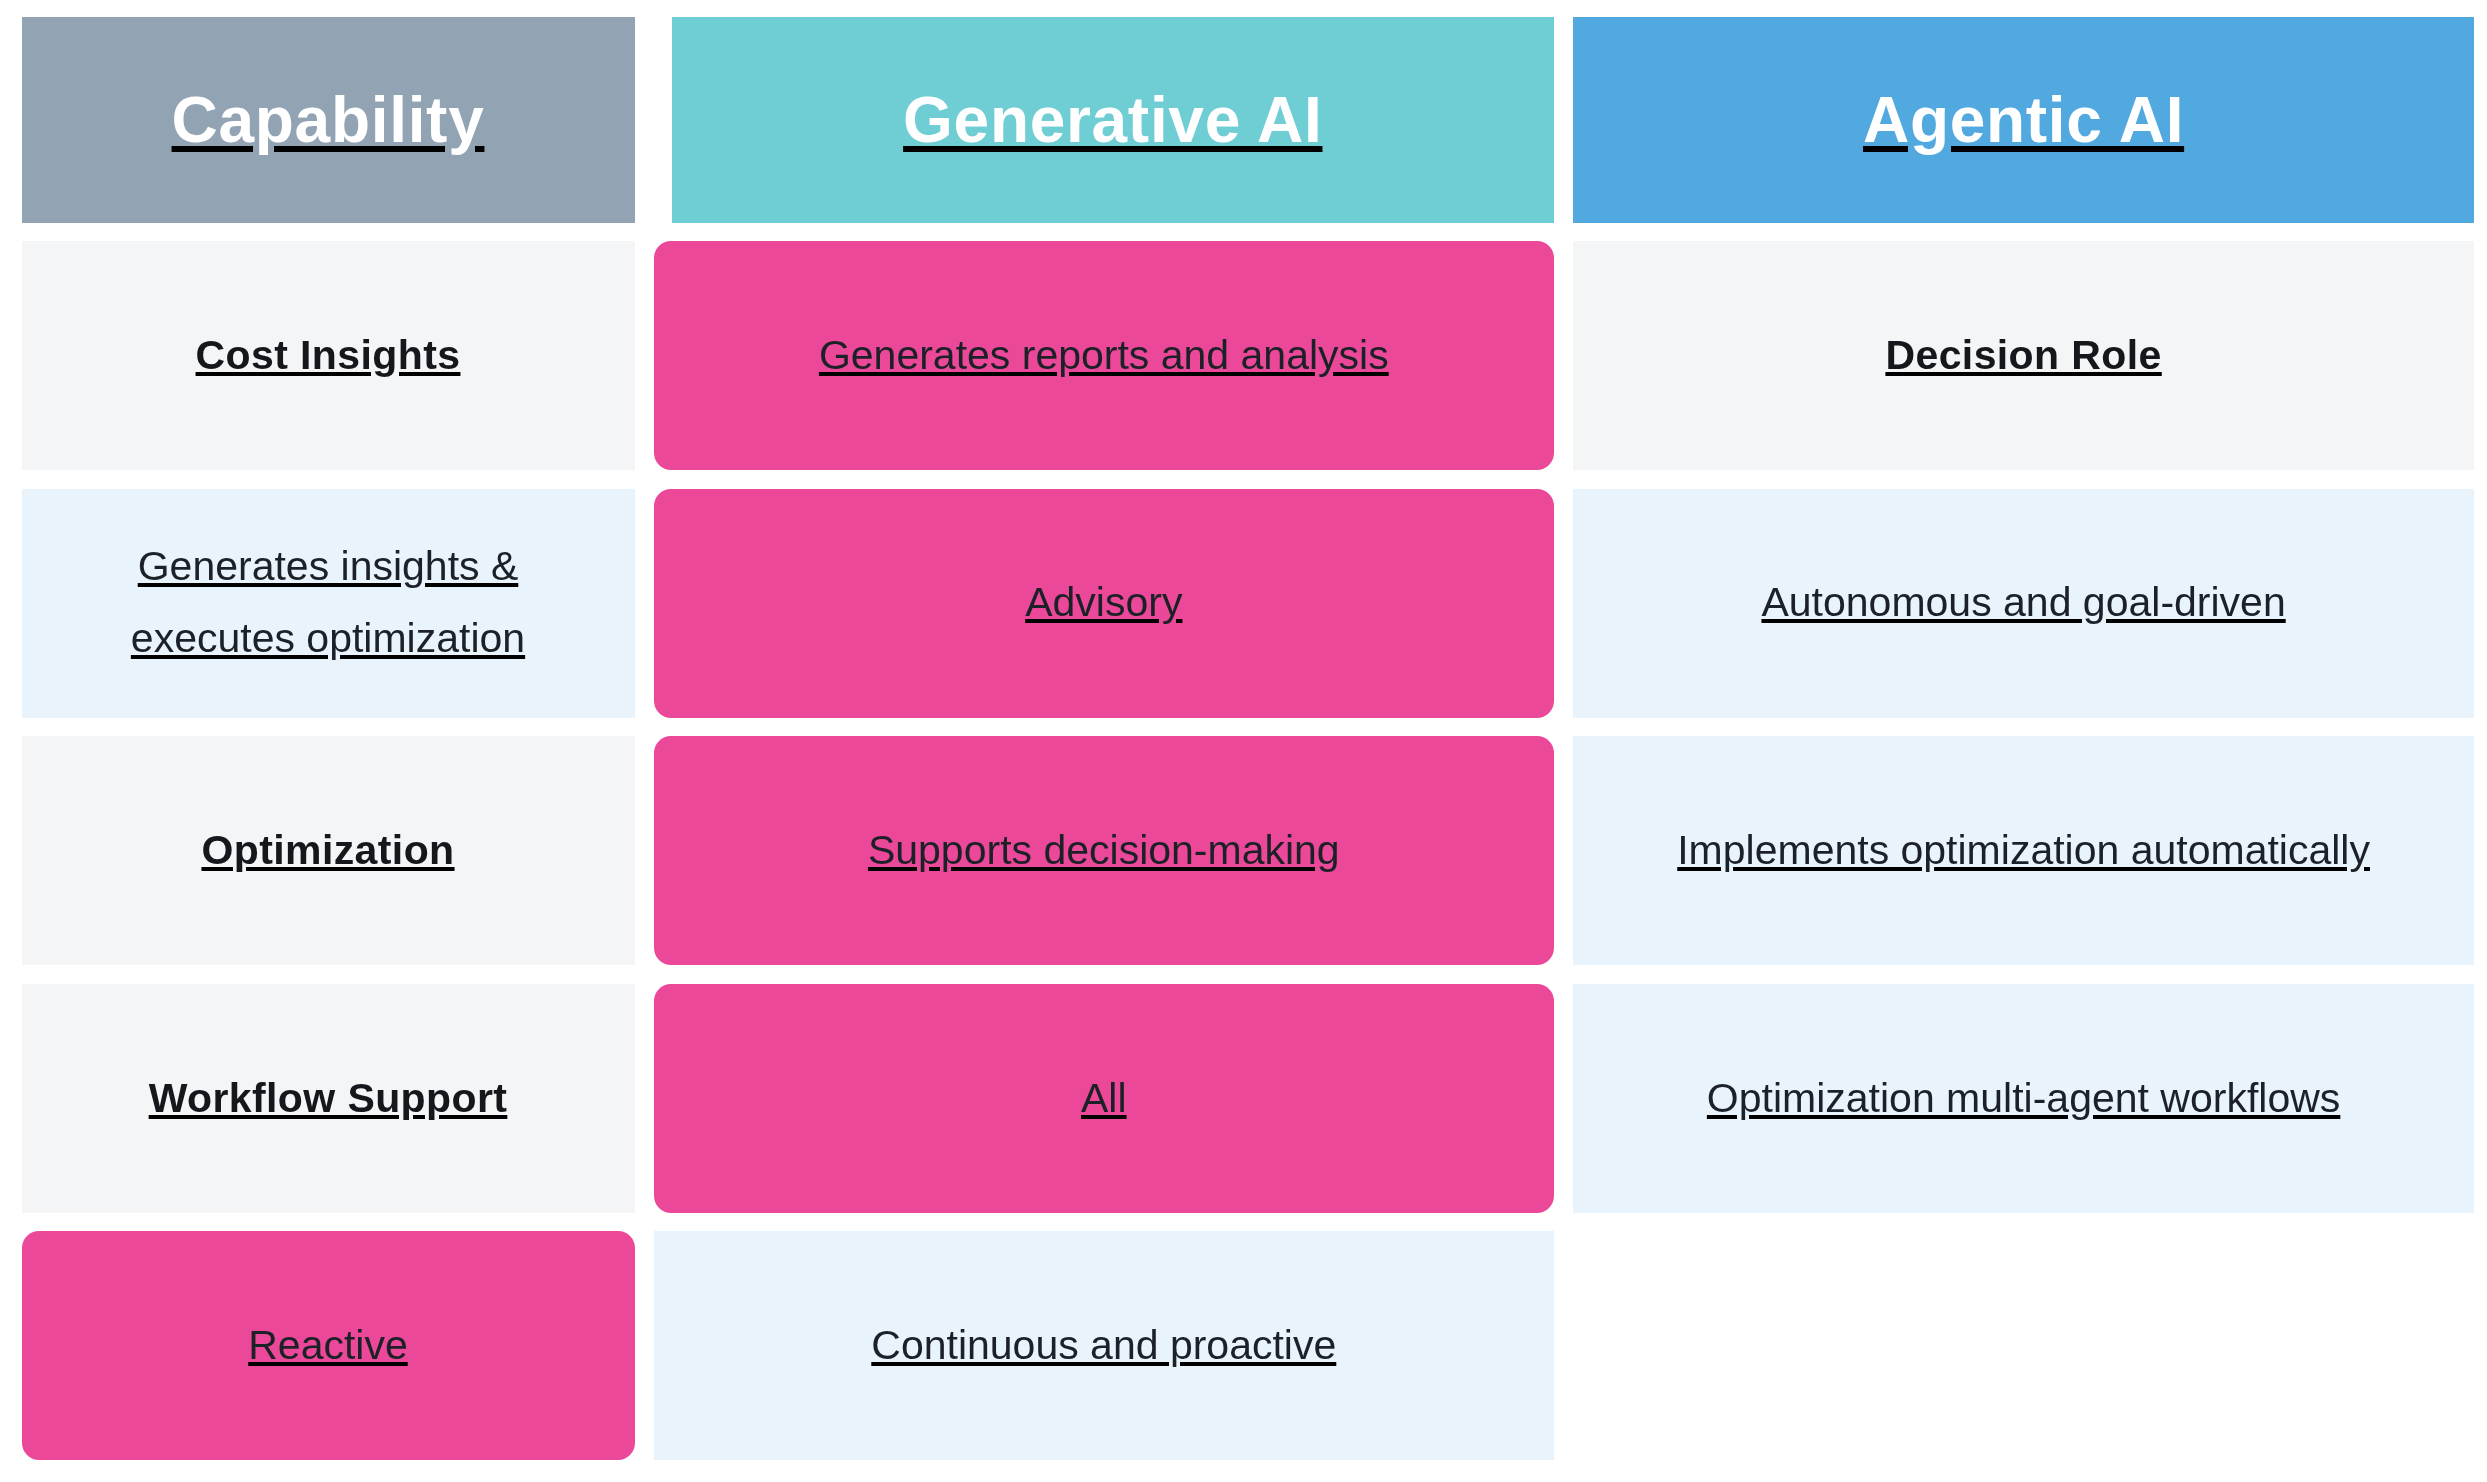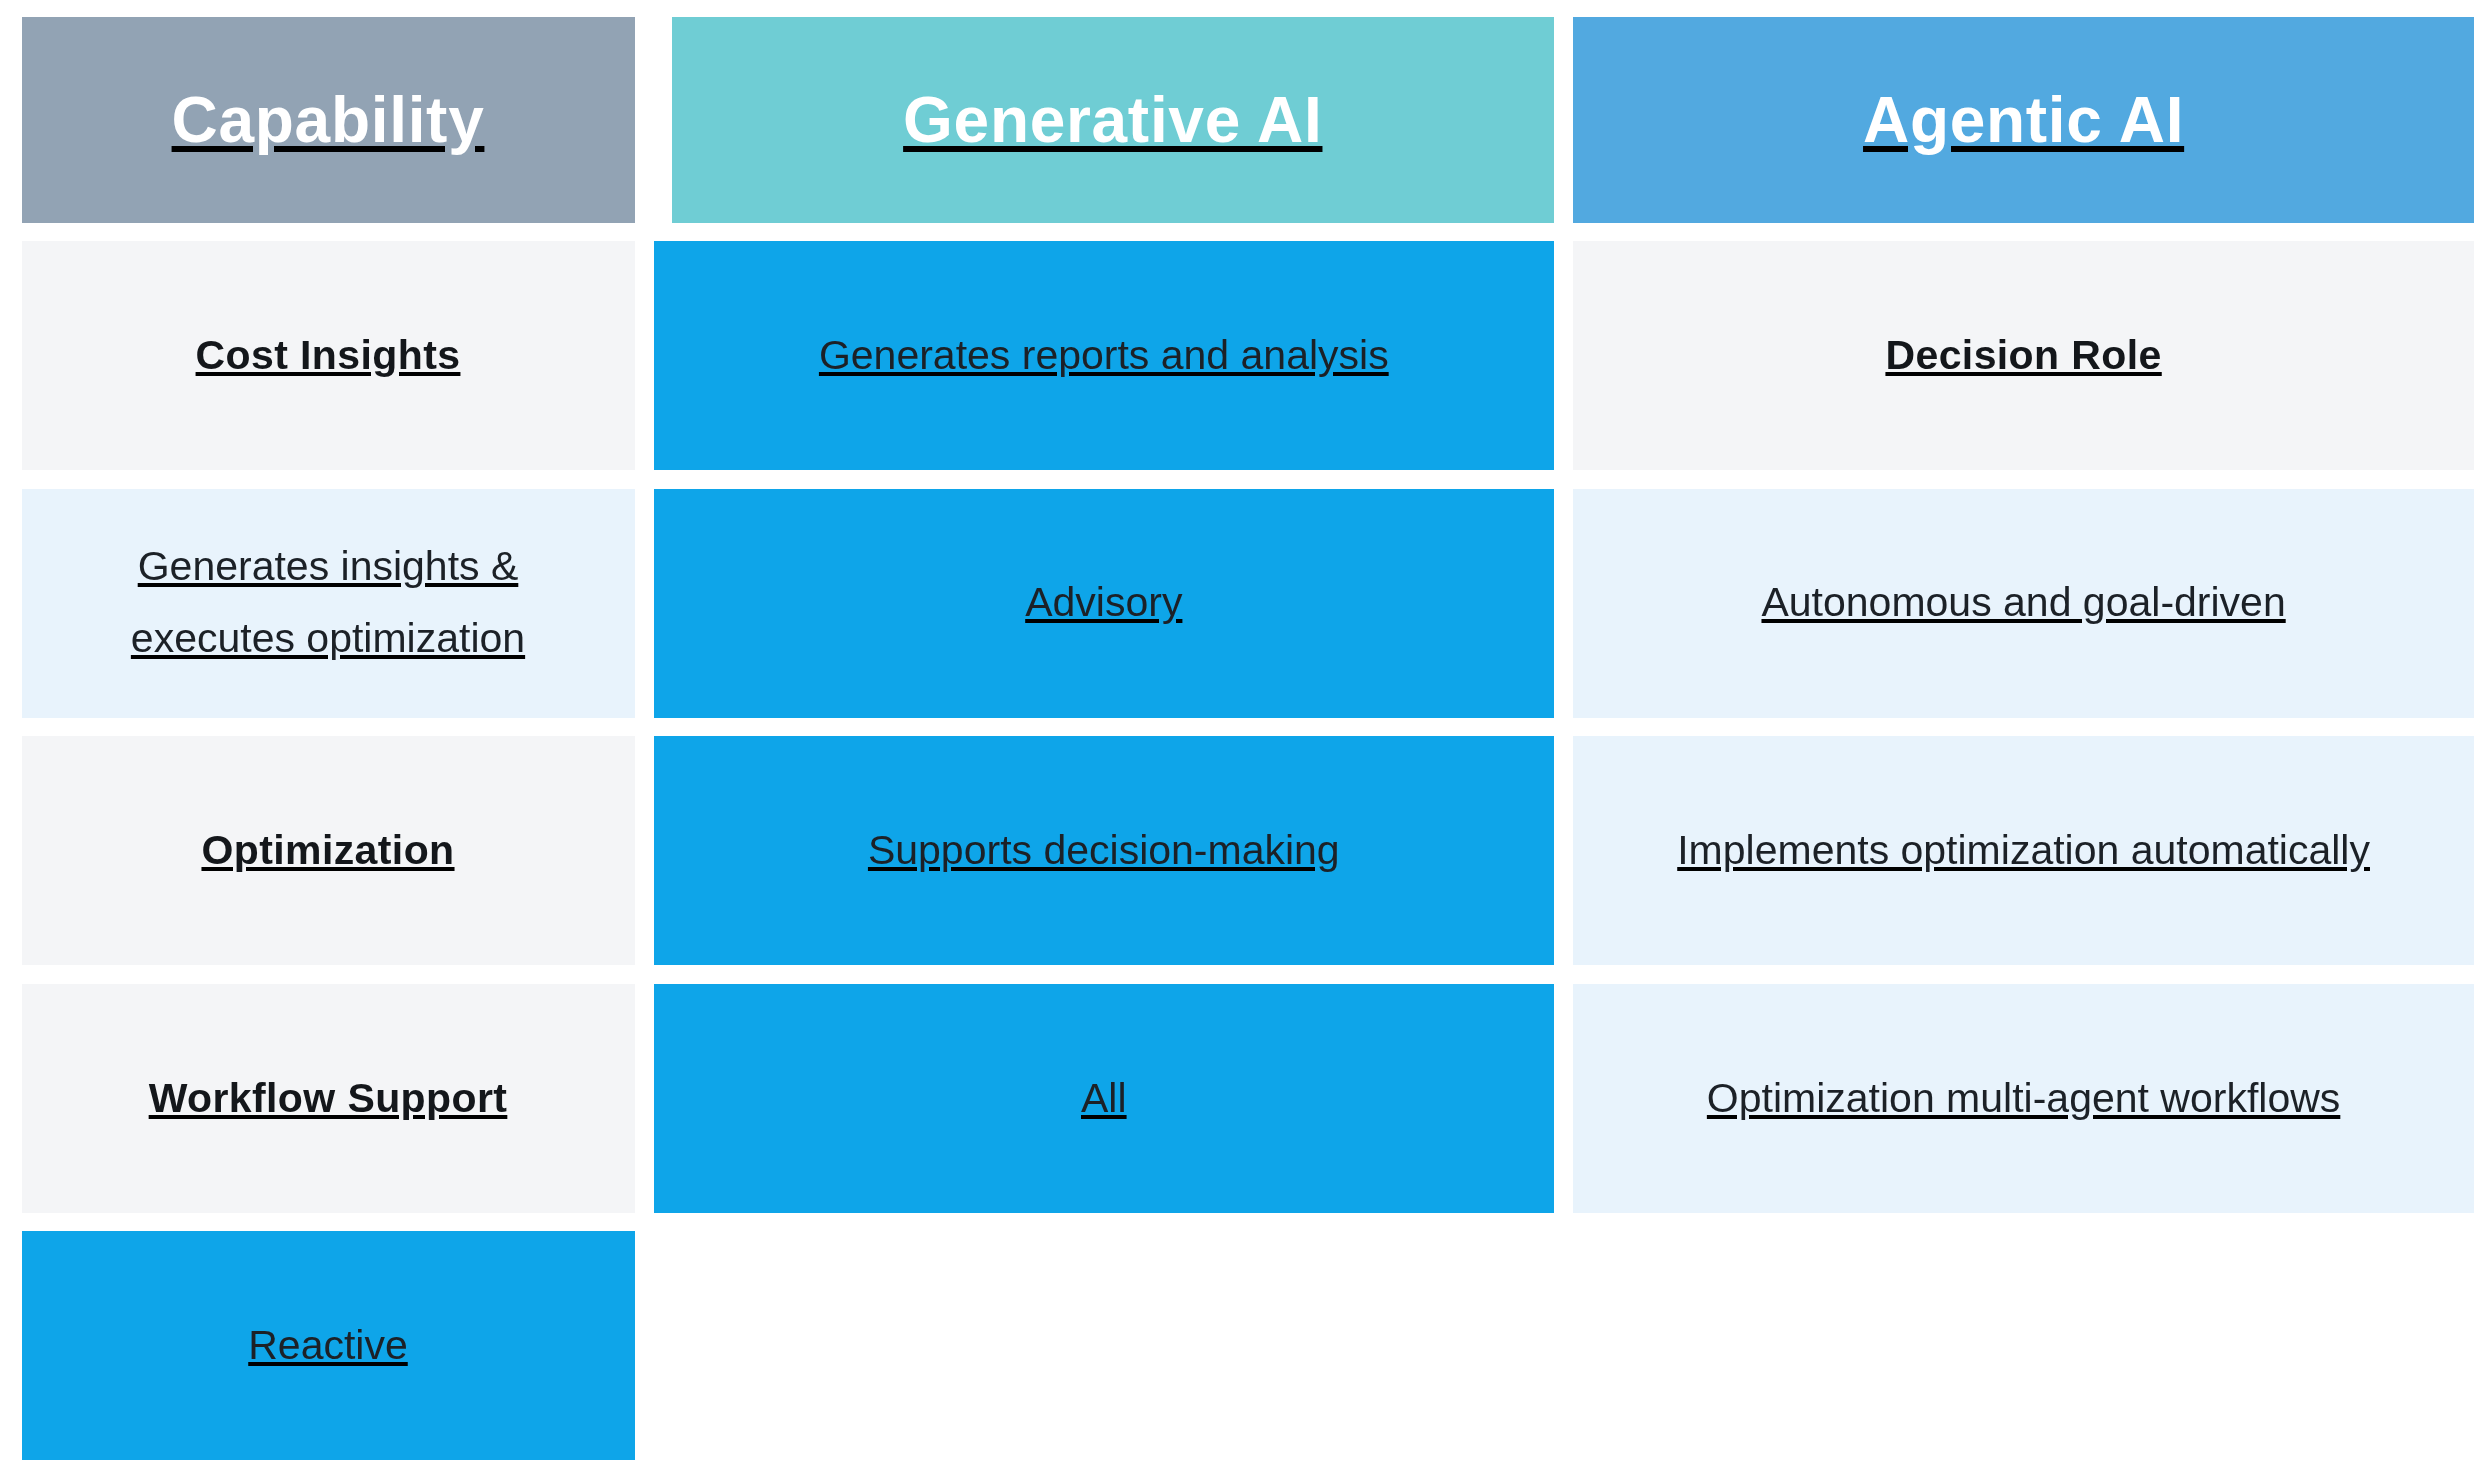--- a/index.html
+++ b/index.html
@@ -48,21 +48,21 @@
     line-height: 1.75;
     color: #1c2127;
     padding: 0 86px;
   }
   .capability-cell {
     background: #f4f5f7;
     font-weight: 700;
     color: #14171b;
     letter-spacing: 0.4px;
   }
-  .generative-cell { background: #0ea5e9; font-weight: 400; }
+  .generative-cell { background: #ec4899; font-weight: 400; border-radius: 17px; }
   .agentic-cell    { background: #e8f3fc; font-weight: 400; }
 </style>
 </head>
 <body>
 
 <div class="comparison-table">
 
   <div class="cell header-cell header-capability" style="background: rgb(146, 163, 180);">Capability</div>
   <div class="cell header-cell header-generative" style="background: rgb(111, 205, 212);">Generative AI</div>
   <div class="cell header-cell header-agentic" style="background: rgb(82, 169, 224);">Agentic AI</div>
@@ -77,15 +77,16 @@
 
   <div class="cell data-cell capability-cell">Optimization</div>
   <div class="cell data-cell generative-cell">Supports decision-making</div>
   <div class="cell data-cell agentic-cell">Implements optimization automatically</div>
 
   <div class="cell data-cell capability-cell">Workflow Support</div>
   <div class="cell data-cell generative-cell">All</div>
   <div class="cell data-cell agentic-cell">Optimization multi-agent workflows</div>
 
   <div class="cell data-cell generative-cell">Reactive</div>
+  <div class="cell data-cell agentic-cell">Continuous and proactive</div>
 
 </div>
 
 
 </body></html>

